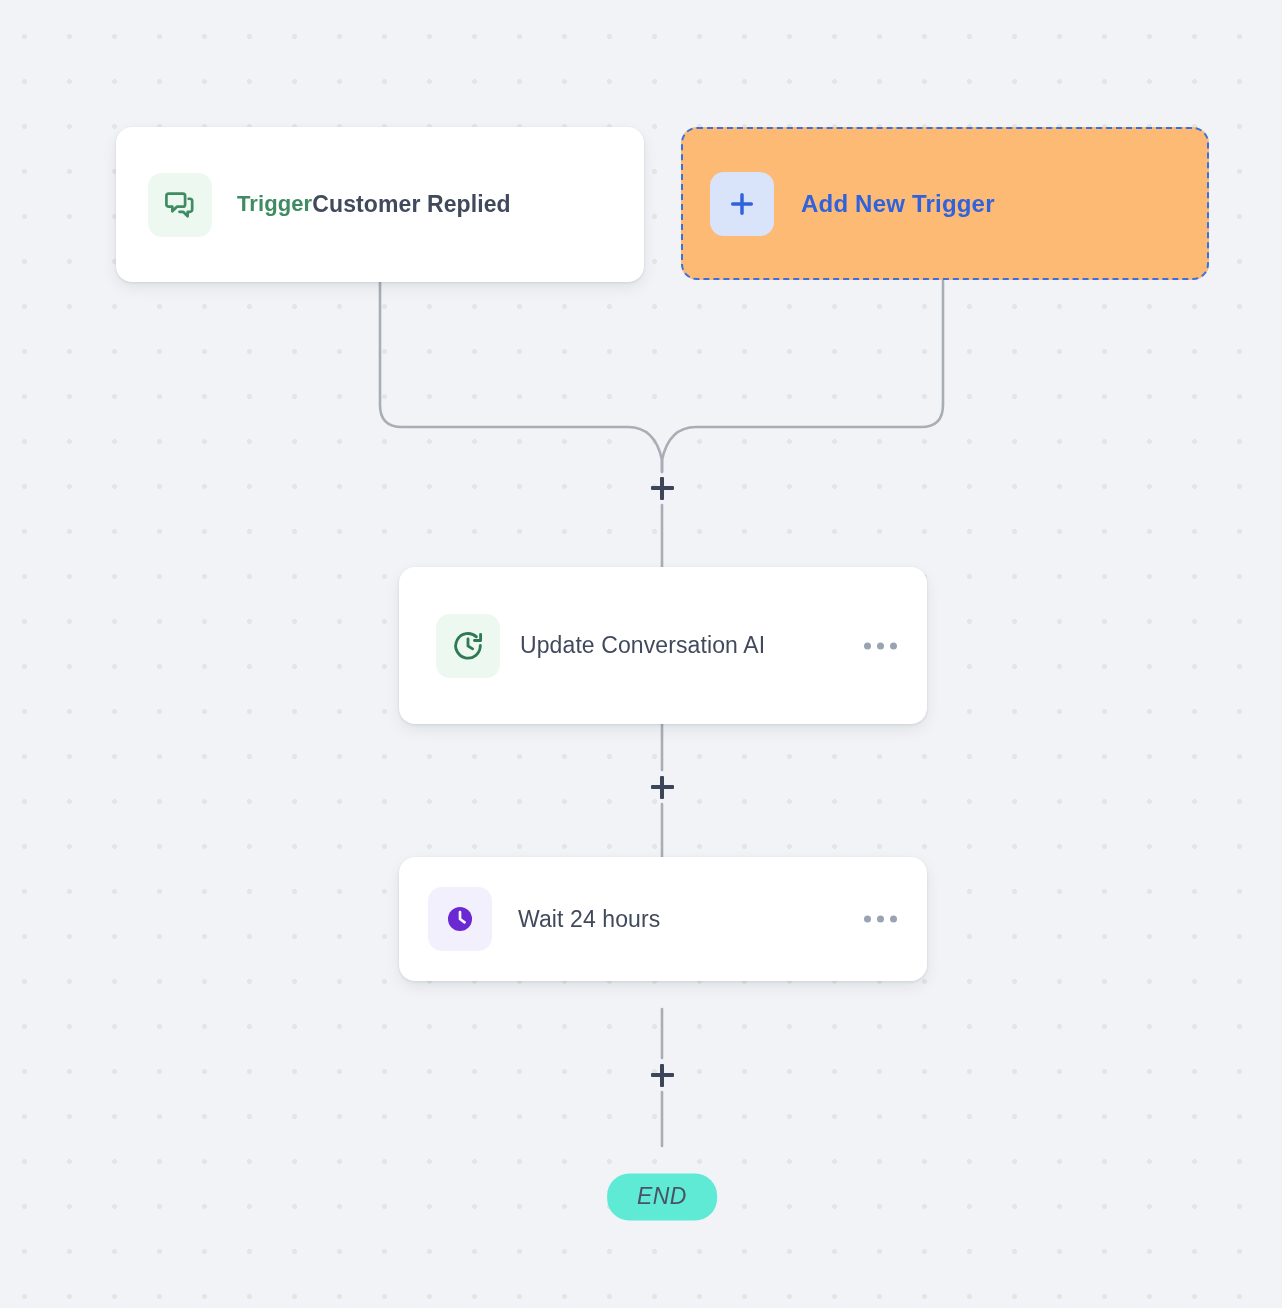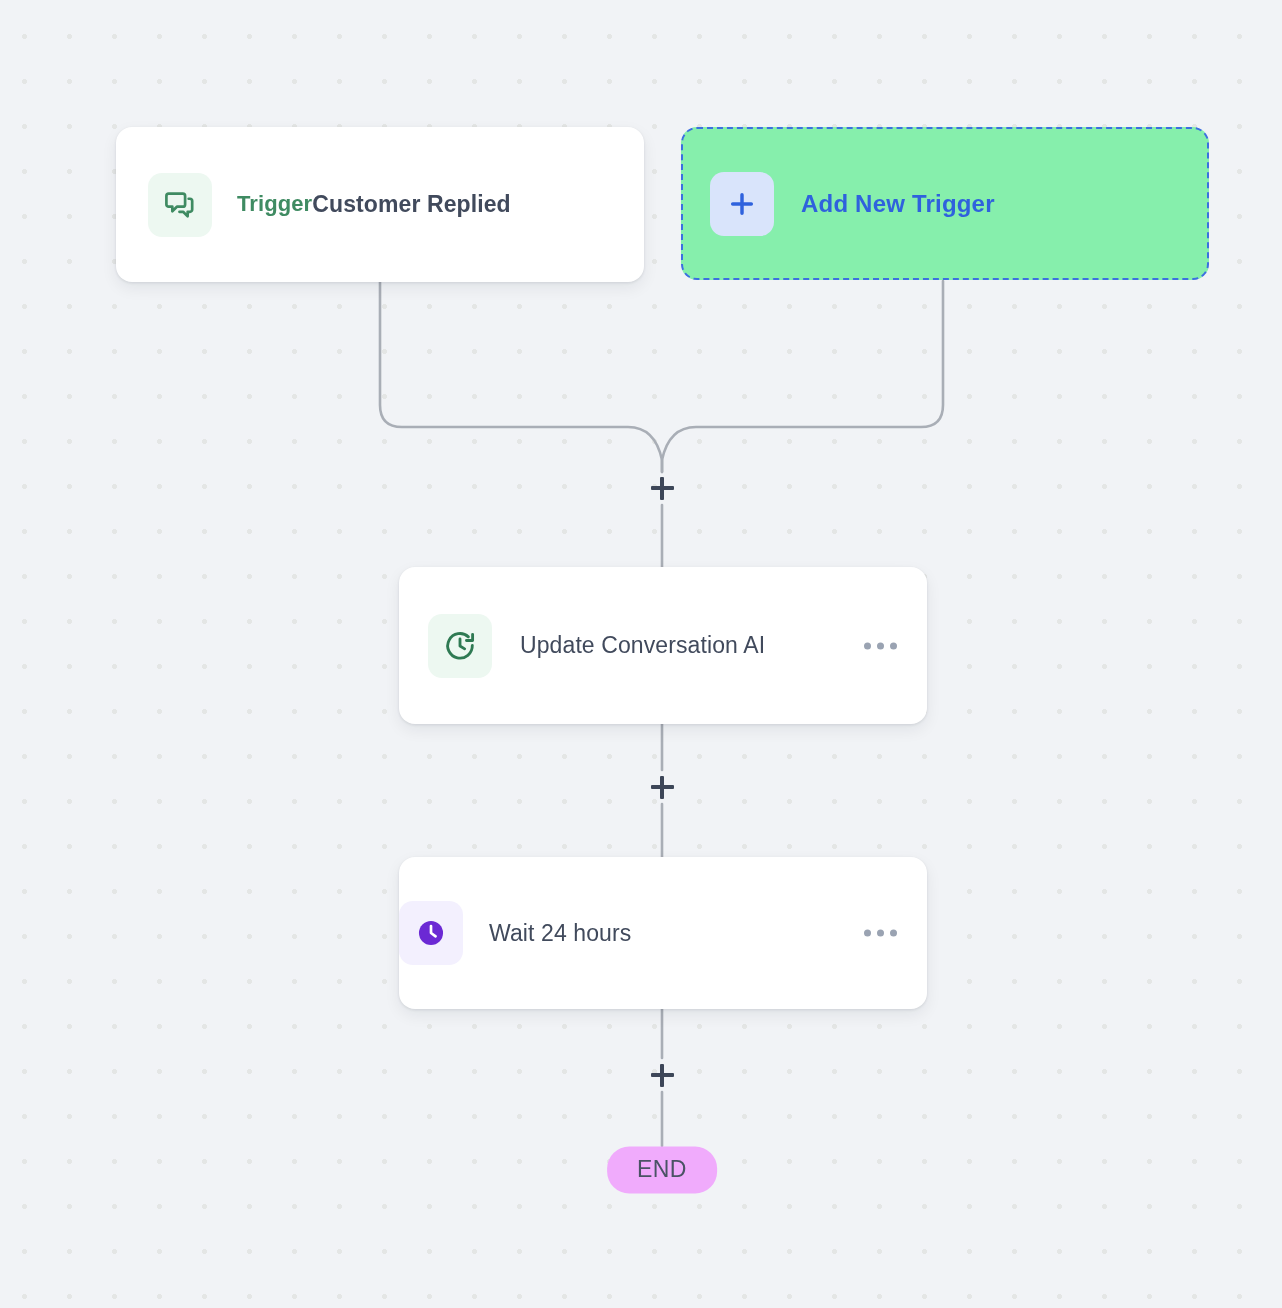--- a/index.html
+++ b/index.html
@@ -100,47 +100,48 @@
     width: 528px; height: 155px;
     padding-left: 32px;
     gap: 25px;
   }
 
   
   #add-trigger-card {
     position: absolute;
     left: 681px; top: 127px;
     width: 528px; height: 153px;
-    background: #86efac;
+    background: #fdba74;
     border: 2px dashed #3b6fe0;
     border-radius: 16px;
     display: flex;
     align-items: center;
     padding-left: 27px;
     gap: 27px;
     box-sizing: border-box;
     cursor: pointer;
   }
   .add-trigger-label {
     color: #2f62dd;
     font-size: 24px;
     font-weight: bold;
     letter-spacing: 0.2px;
   }
 
   
   #update-card {
     left: 399px; top: 567px;
     width: 528px; height: 157px;
-    padding-left: 29px;
-    gap: 28px;
+    padding-left: 37px;
+    gap: 20px;
   }
   #wait-card {
     left: 399px; top: 857px;
-    width: 528px; height: 152px;
+    width: 528px; height: 124px;
+    padding-left: 29px;
     gap: 26px;
   }
 
   
   .plus-btn {
     position: absolute;
     width: 34px;
     height: 34px;
     transform: translate(-50%, -50%);
     cursor: pointer;
@@ -158,29 +159,30 @@
   .plus-btn::before { width: 23px; height: 3.4px; }
   .plus-btn::after  { width: 3.4px; height: 23px; }
 
   #plus-merge { left: 662px; top: 488px; }
   #plus-mid   { left: 662px; top: 787px; }
   #plus-end   { left: 662px; top: 1075px; }
 
   
   #end-badge {
     position: absolute;
-    left: 662px; top: 1170px;
+    left: 662px; top: 1197px;
     transform: translate(-50%, -50%);
-    background: #f0abfc;
+    background: #5eead4;
     color: #4a5365;
     font-size: 23px;
     letter-spacing: 0.4px;
     border-radius: 22px;
     padding: 11px 30px 13px;
     line-height: 1;
+    font-style: italic;
   }
 </style>
 </head>
 <body>
 
 <div class="canvas">
 
   <svg class="connector-layer" viewBox="0 0 1282 1308" width="1282" height="1308" fill="none">
 
     <path d="M380,282 L380,405 Q380,427 402,427 L628,427 Q655,427 662,460 L662,472" stroke="#a9aeb6" stroke-width="2.6" fill="none" stroke-linecap="round"></path>

